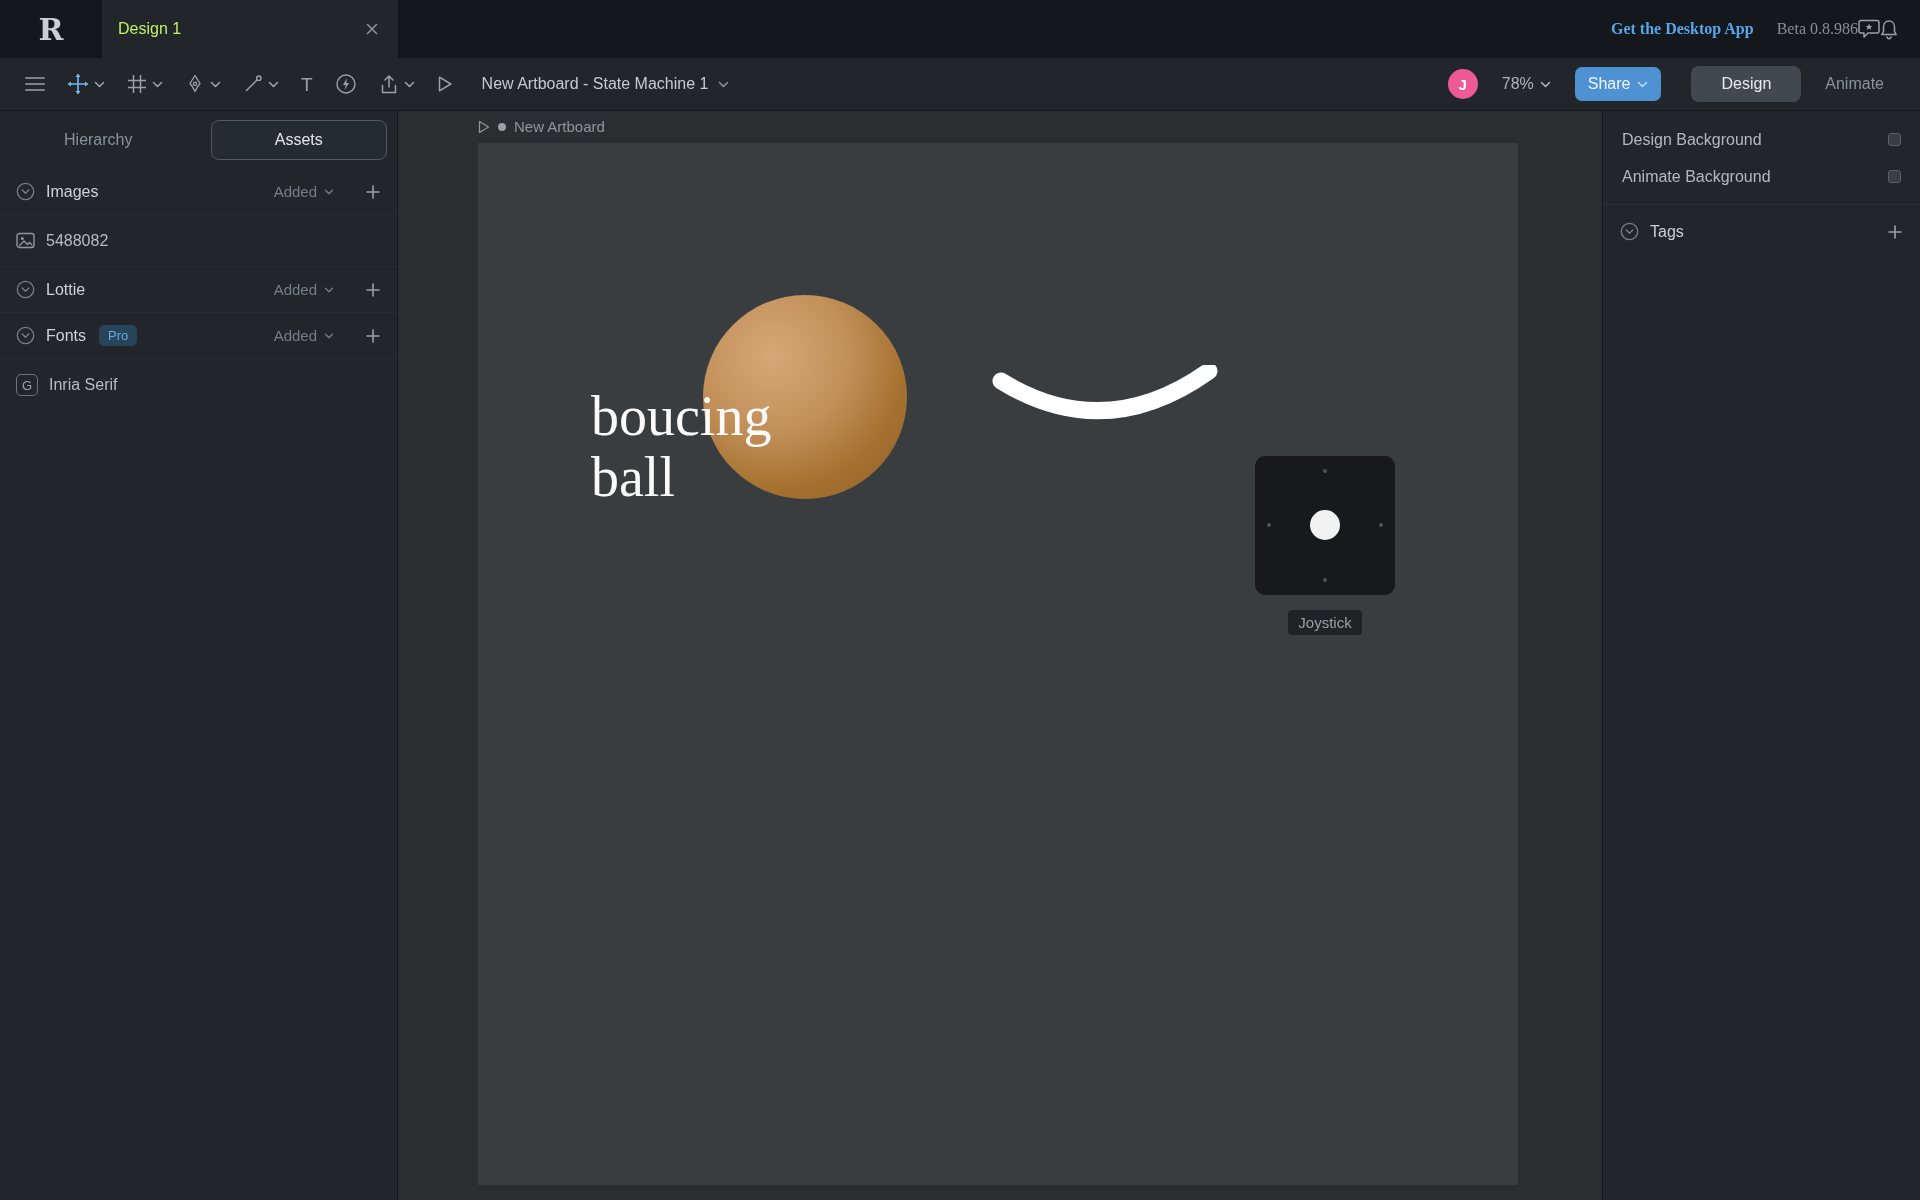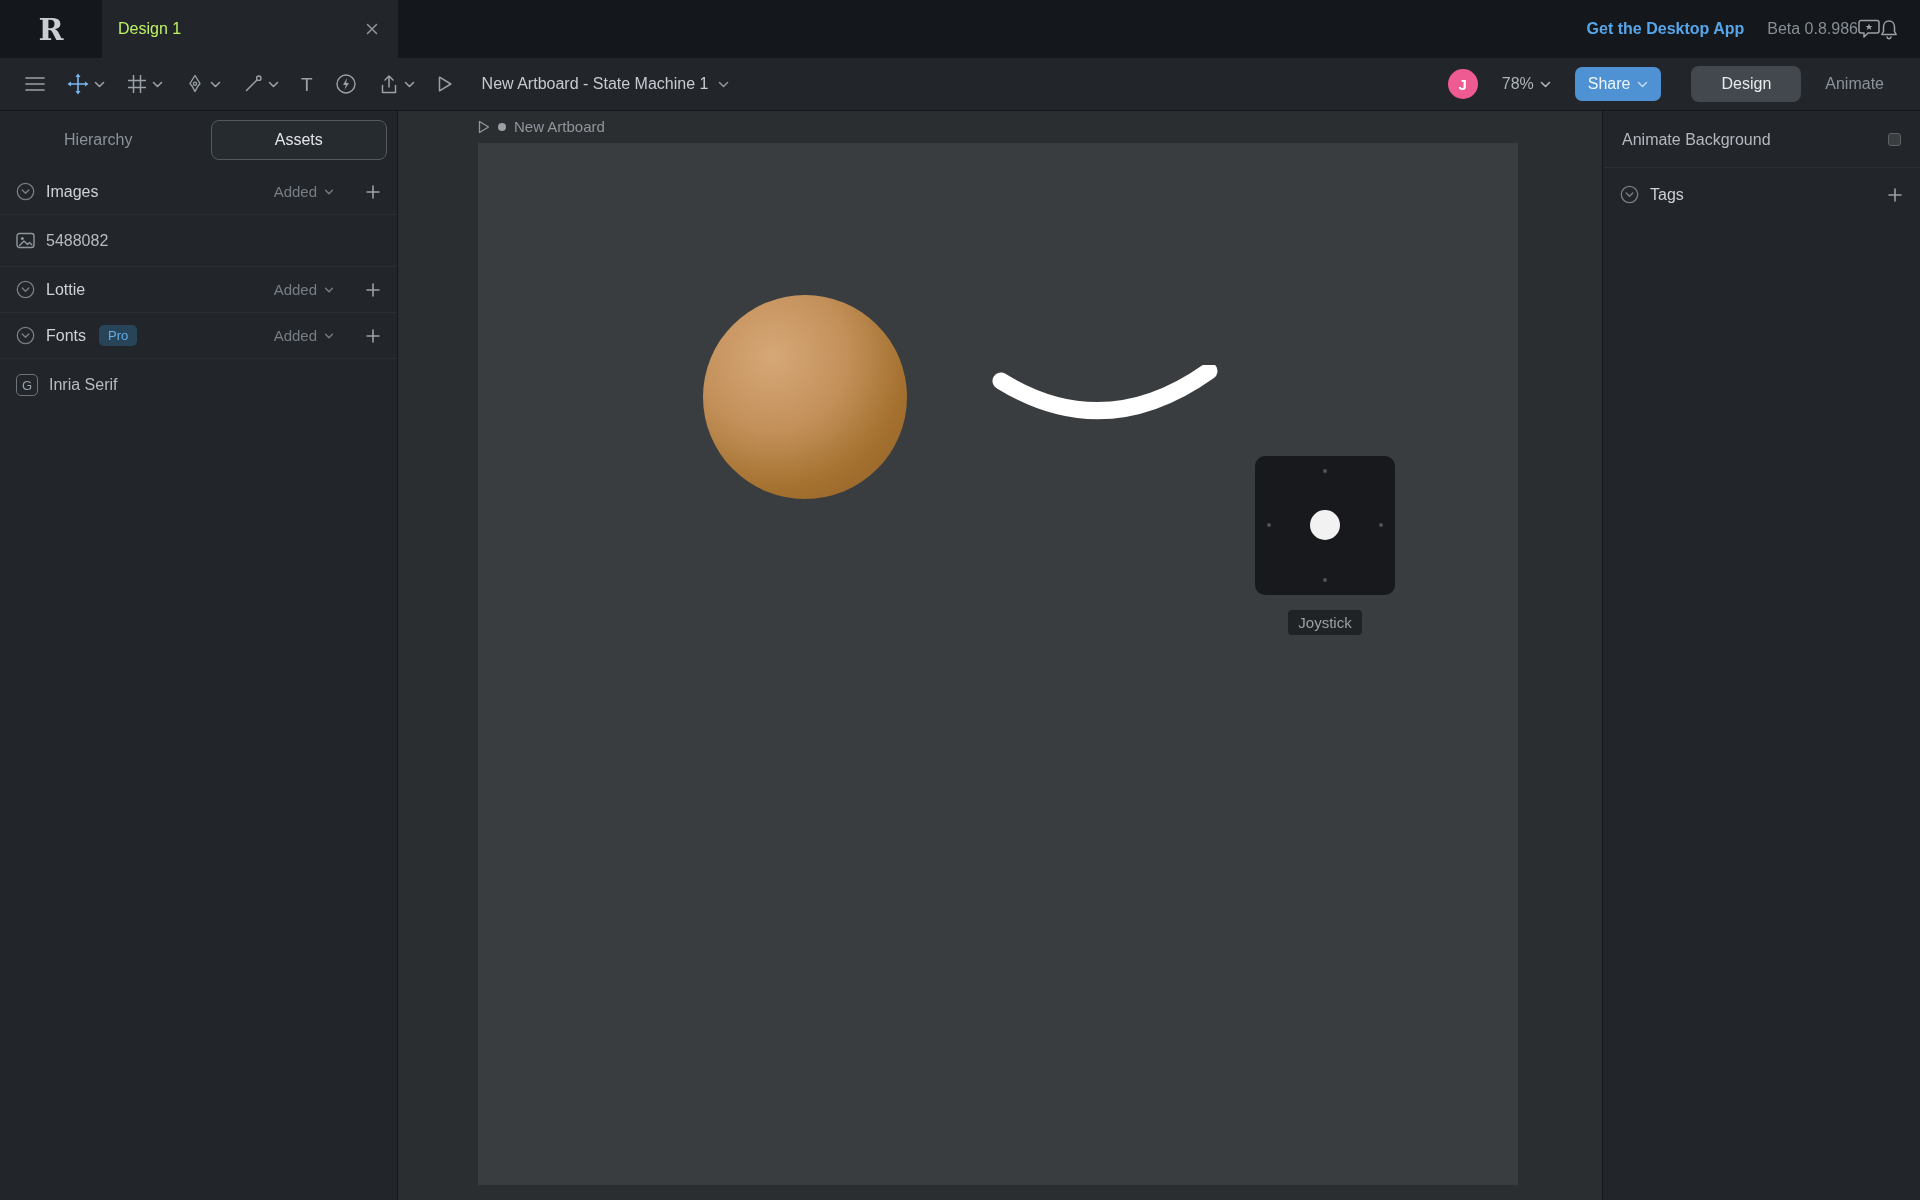--- a/index.html
+++ b/index.html
@@ -7,21 +7,21 @@
   body { font-family:"Liberation Sans", sans-serif; width:1920px; height:1200px; overflow:hidden; }
   #app { position:relative; width:1920px; height:1200px; background:#2b2e31; overflow:hidden; }
   button { font-family:inherit; }
 
   
   .topbar { position:absolute; top:0; left:0; width:100%; height:58px; background:#14171b; display:flex; align-items:stretch; }
   .logo { width:102px; display:flex; align-items:center; justify-content:center; color:#c9ced3;
           font-size:30px; font-weight:700; cursor:pointer; font-family:"DejaVu Serif", serif; }
   .doc-tab { width:296px; background:#22262b; display:flex; align-items:center; padding:0 16px; color:#bef264; font-size:16px; cursor:pointer; }
   .doc-tab .close { margin-left:auto; color:#8f969c; display:flex; cursor:pointer; padding:4px; }
-  .topbar-right { margin-left:auto; display:flex; align-items:center; padding-right:22px; }
+  .topbar-right { margin-left:auto; display:flex; align-items:center; padding-right:22px;font-family:Liberation Serif, serif; }
   .link-blue { color:#57a6ea; font-size:16px; font-weight:700; cursor:pointer; }
   .beta { color:#878e95; font-size:16px;margin-left:23px; }
   .top-icon { color:#9aa1a8; display:flex; cursor:pointer; }
 
   
   .toolbar { position:absolute; top:58px; left:0; width:100%; height:53px; background:#22262b;
              border-bottom:1px solid #15181b; display:flex; align-items:center; padding:0 14px; }
   .tools { display:flex; align-items:center; height:100%; }
   .tool { display:flex; align-items:center; gap:5px; padding:0 11px; height:100%; background:none; border:none; cursor:pointer; color:#9aa1a8; }
   .tool svg { display:block; }
@@ -302,38 +302,46 @@
     <div class="stage-label">
       <svg width="12" height="14" viewBox="0 0 12 14" fill="none">
           <path d="M1.5 1.5 L10.5 7 L1.5 12.5 Z" stroke="#8f969c" stroke-width="1.3" stroke-linejoin="round"></path>
         </svg>
       <span class="dot"></span>
       <span>New Artboard</span>
     </div>
 
     <div class="artboard">
       <div class="ball"></div>
+      <div class="ball-text">
+        <div>boucing</div>
+        <div>ball</div>
+      </div>
       <svg class="smile" width="226" height="80" viewBox="0 0 226 80" fill="none">
         <path d="M9 16 Q 113 80 217 6" stroke="#ffffff" stroke-width="17" stroke-linecap="round"></path>
       </svg>
       <div class="joystick">
         <span class="jdot n"></span>
         <span class="jdot s"></span>
         <span class="jdot w"></span>
         <span class="jdot e"></span>
         <span class="knob"></span>
       </div>
       <div class="joystick-label-wrap">
         <span class="joystick-label">Joystick</span>
       </div>
     </div>
   </div>
 
   <div class="inspector">
     <div class="irow">
+      <span>Design Background</span>
+      <span class="swatch"></span>
+    </div>
+    <div class="irow">
       <span>Animate Background</span>
       <span class="swatch"></span>
     </div>
     <div class="idivider"></div>
     <div class="tags-row">
       <span style="display:flex;">
         <svg width="19" height="19" viewBox="0 0 19 19">
             <circle cx="9.5" cy="9.5" r="8.2" fill="none" stroke="#777e85" stroke-width="1.3"></circle>
             <polyline points="6.2,8 9.5,11.3 12.8,8" fill="none" stroke="#777e85" stroke-width="1.4" stroke-linecap="round" stroke-linejoin="round"></polyline>
           </svg>

